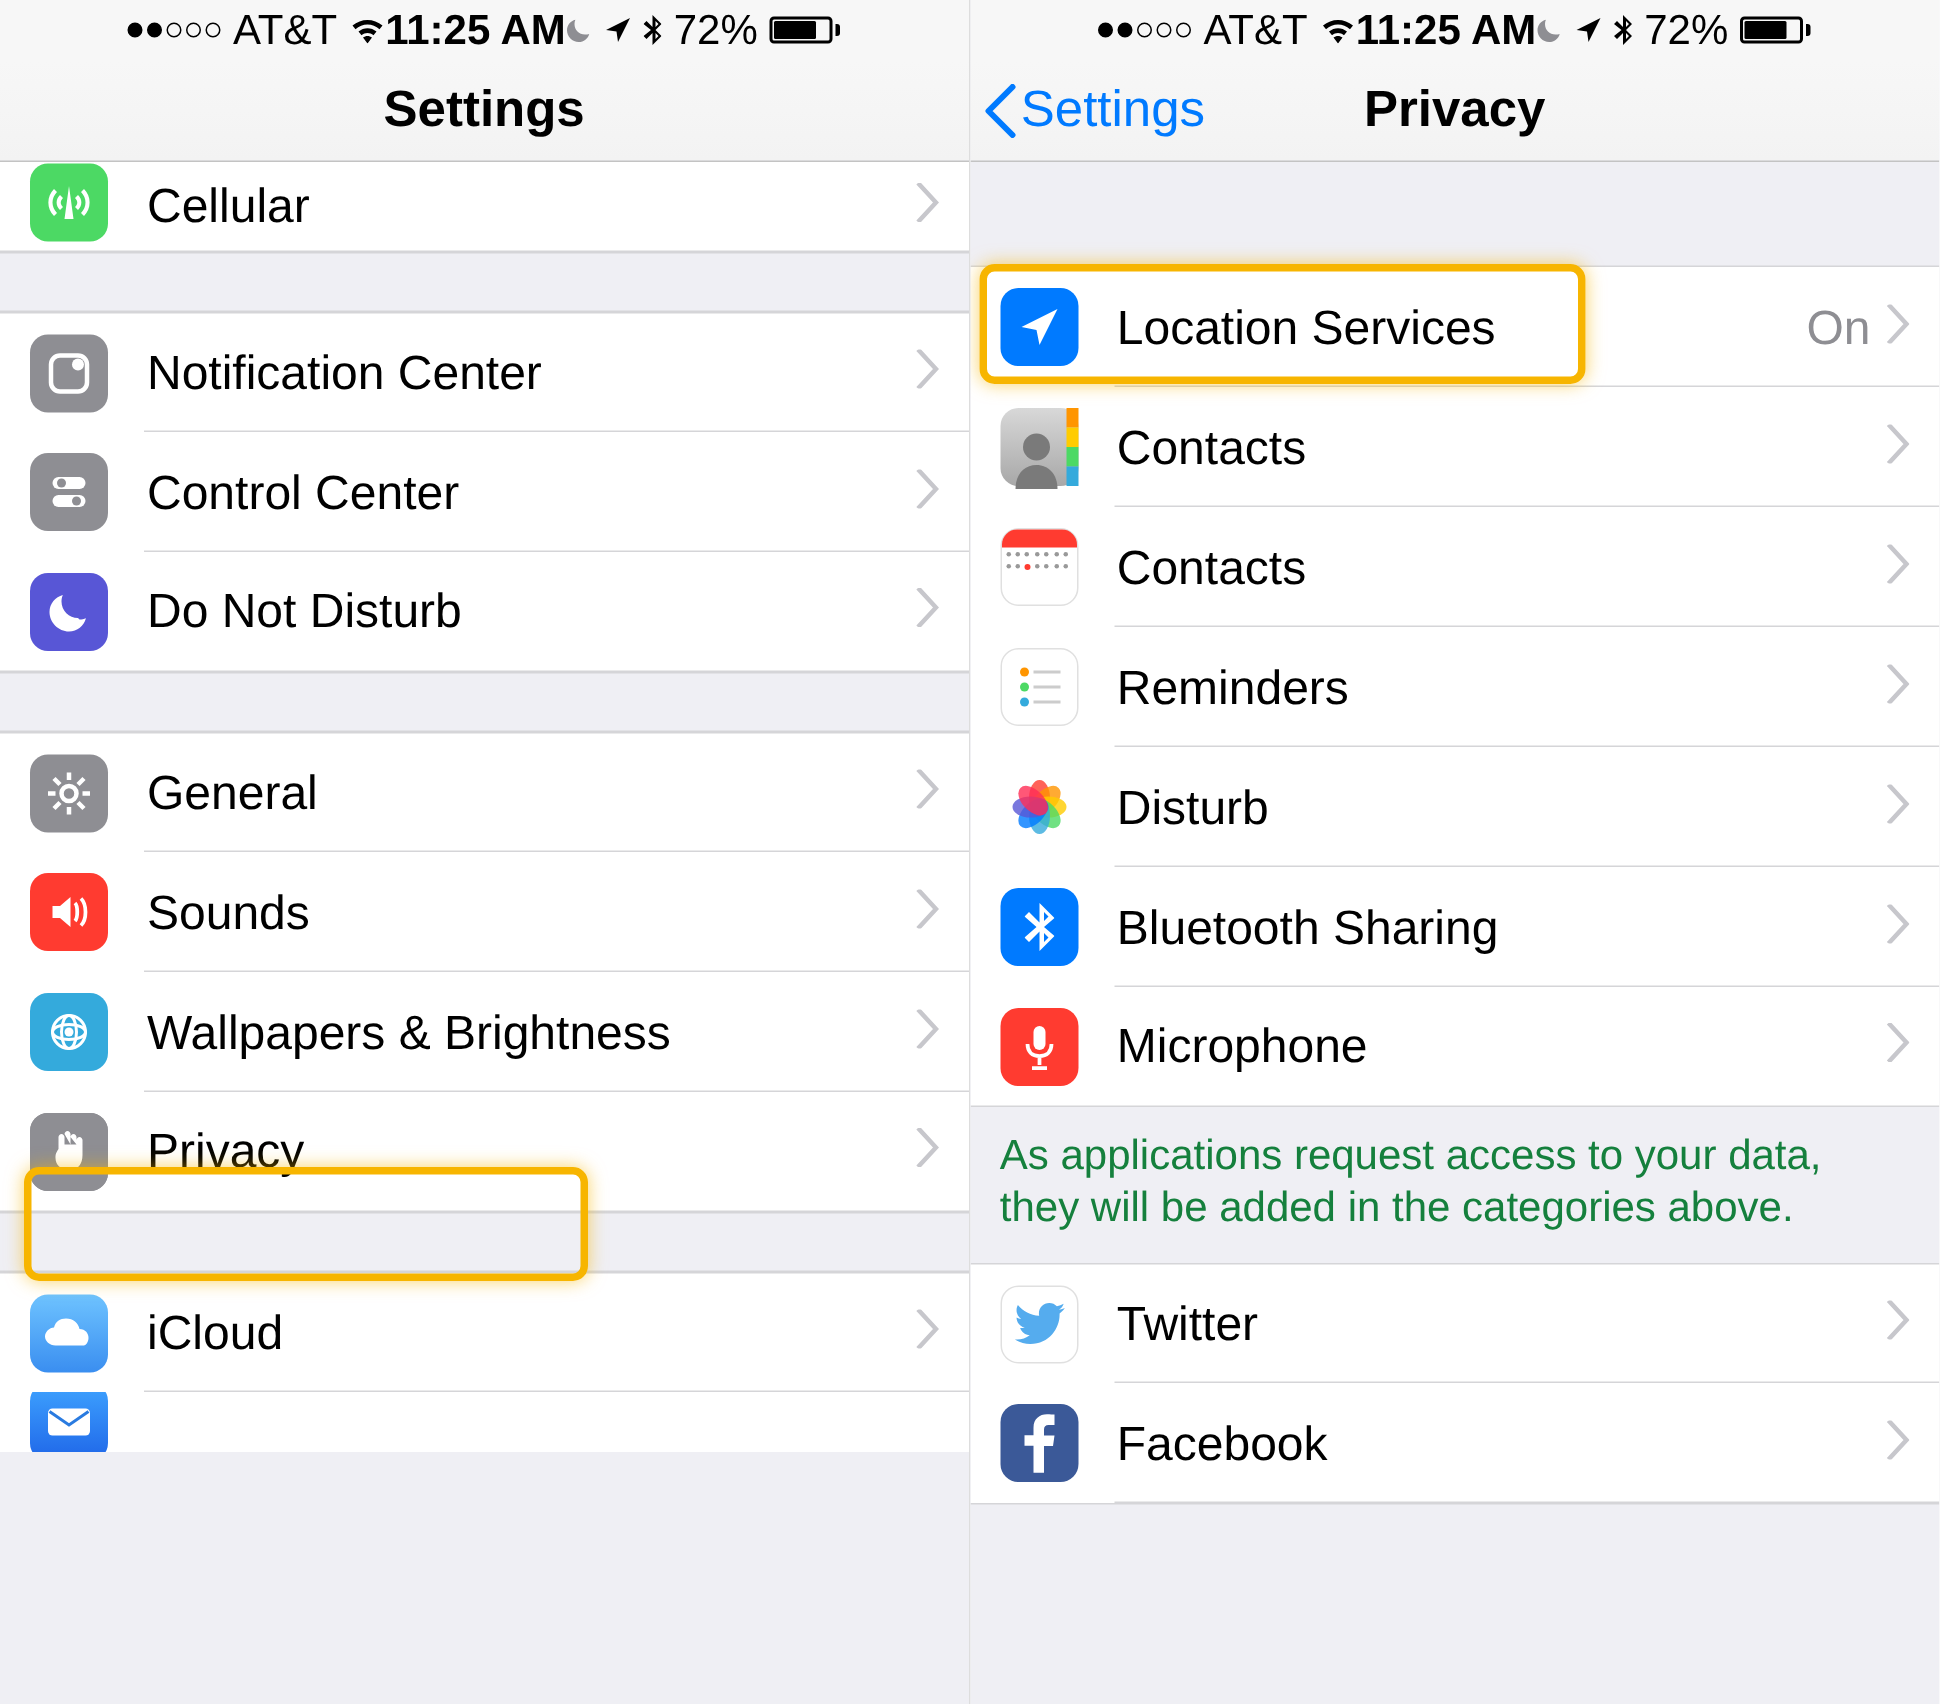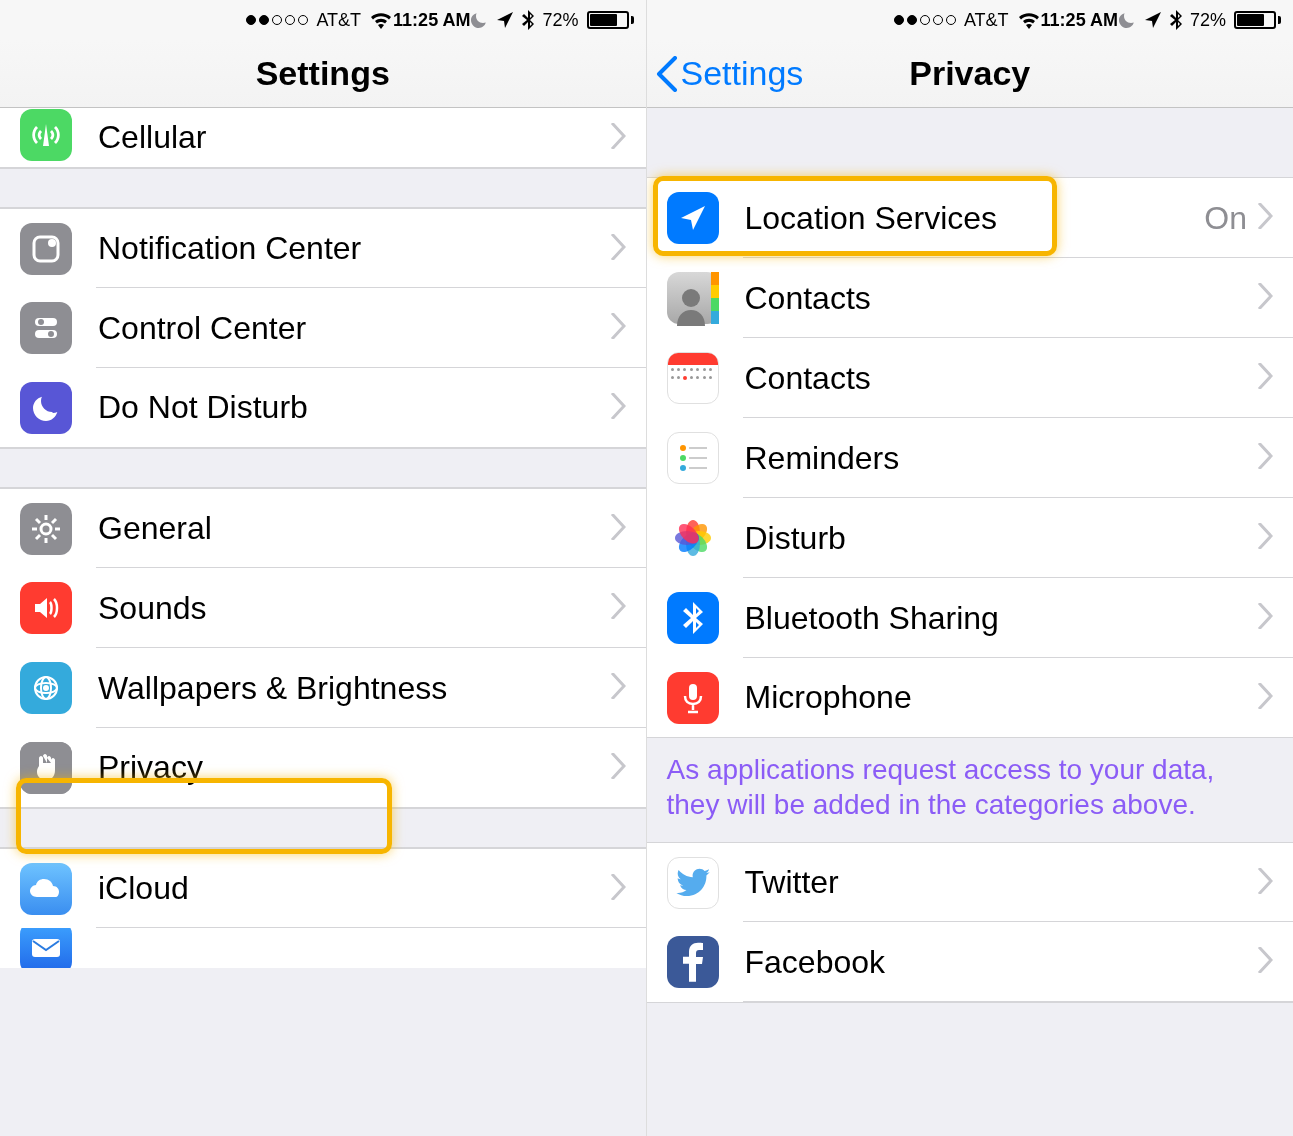--- a/index.html
+++ b/index.html
@@ -1,21 +1,21 @@
 <!DOCTYPE html>
 <html><head>
 <meta charset="utf-8">
 <style>
   * { box-sizing: border-box; margin: 0; padding: 0; }
   html, body { width: 1293px; height: 1136px; font-family: -apple-system, "Helvetica Neue", Helvetica, Arial, sans-serif; background:#fff; }
   .container { display:flex; width:1293px; height:1136px; }
   .pane { width:50%; height:100%; position:relative; overflow:hidden; background:#efeff4; }
   .pane.left { border-right:1px solid #ddd; }
   
-  .status-bar { height:40px; background:#f7f7f7; display:flex; align-items:center; justify-content:flex-end; padding:0 12px; font-size:18px; font-weight:500; }
+  .status-bar { height:40px; background:#f7f7f7; display:flex; align-items:center; justify-content:center; padding:0 12px; font-size:28px; font-weight:500; }
   .status-left, .status-right { display:flex; align-items:center; gap:8px; }
   .sig-dots { display:flex; gap:3px; align-items:center; }
   .dot { width:10px; height:10px; border-radius:50%; border:1.5px solid #000; }
   .dot.filled { background:#000; }
   .wifi-icon svg, .moon-icon svg, .nav-icon svg, .bt-icon svg { display:block; }
   .battery { display:flex; align-items:center; gap:2px; }
   .batt-body { width:42px; height:18px; border:2px solid #000; border-radius:3px; position:relative; }
   .batt-fill { position:absolute; left:1px; top:1px; bottom:1px; width:72%; background:#000; border-radius:1px; }
   .batt-cap { width:3px; height:8px; background:#000; border-radius:0 2px 2px 0; }
   
@@ -28,21 +28,21 @@
   .section-gap { height:40px; border-bottom:1px solid #d5d5d8; border-top:1px solid #d5d5d8; background:#efeff4; }
   .row { background:#fff; display:flex; align-items:center; padding:0 20px 0 20px; height:80px; position:relative; }
   .row .icon-box { width:52px; height:52px; border-radius:12px; margin-right:26px; display:flex; align-items:center; justify-content:center; flex-shrink:0; }
   .row .label { font-size:32px; font-weight:400; flex:1; }
   .row .value { font-size:32px; color:#8e8e93; margin-right:10px; }
   .row .chev { color:#c7c7cc; }
   .row .chev svg { width:16px; height:26px; }
   .row.sep::after { content:""; position:absolute; left:96px; right:0; bottom:0; height:1px; background:#d5d5d8; }
   .row.fullsep-top { border-top:1px solid #d5d5d8; }
   .row.fullsep-bot { border-bottom:1px solid #d5d5d8; }
-  .footer-text { padding:14px 20px 20px 20px; font-size:28px; color:#8b5cf6; line-height:1.25; }
+  .footer-text { padding:14px 20px 20px 20px; font-size:28px; color:#15803d; line-height:1.25; }
   
   .highlight { position:absolute; border:5px solid #f7b500; border-radius:10px; pointer-events:none; box-shadow:0 0 12px rgba(247,181,0,0.6); }
   
   .bg-green { background:#4cd964; }
   .bg-gray { background:#8e8e93; }
   .bg-purple { background:#5856d6; }
   .bg-red { background:#ff3b30; }
   .bg-cyan { background:#34aadc; }
   .bg-blue2 { background:#007aff; }
   .bg-white { background:#fff; border:1px solid #e0e0e0; }

